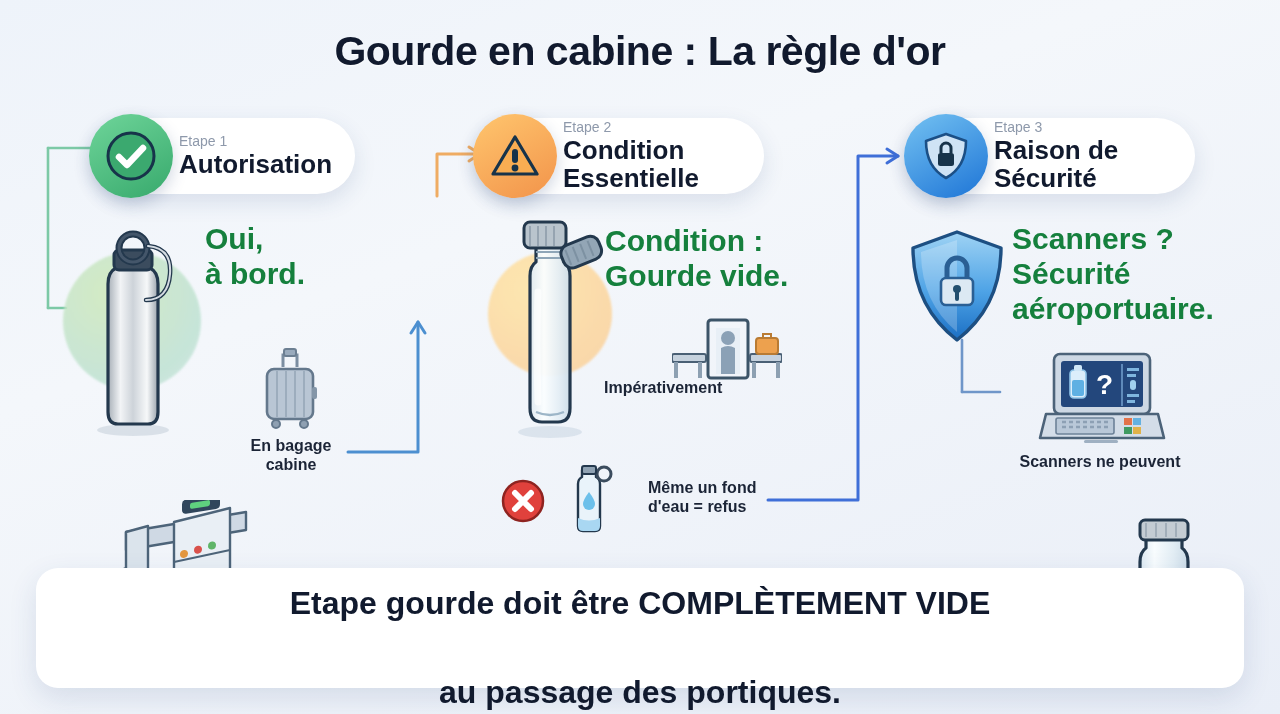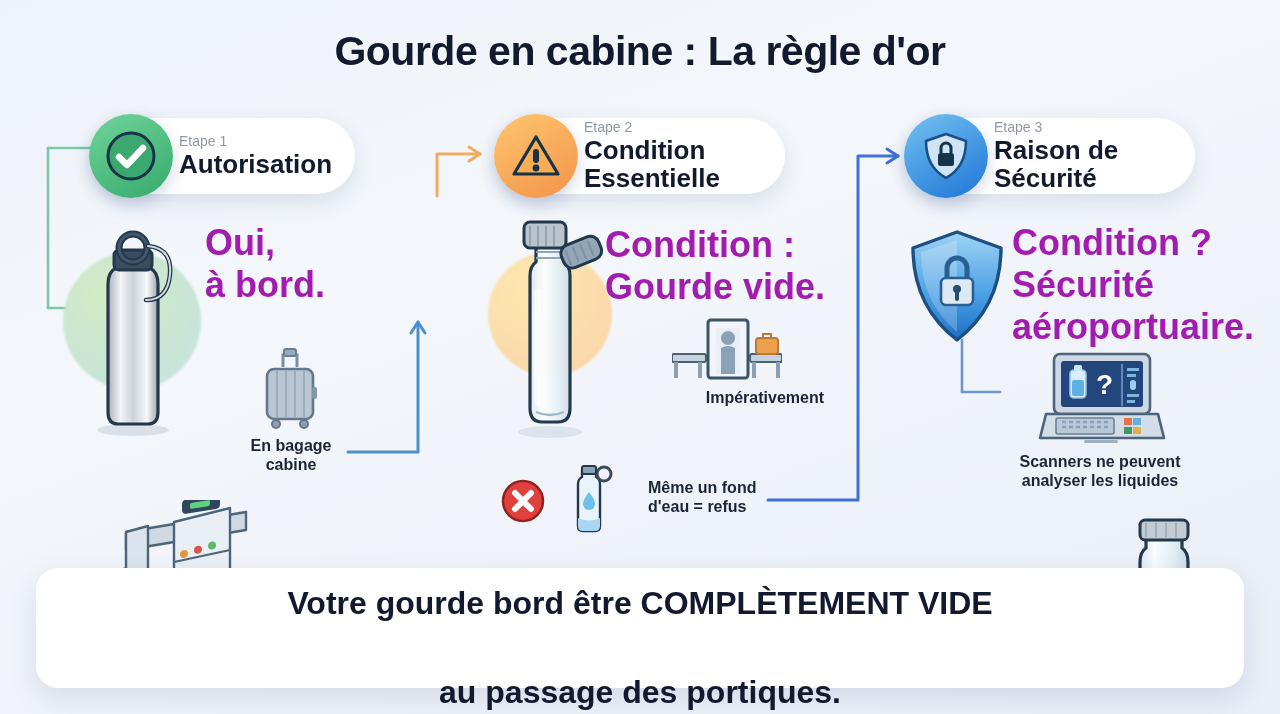--- a/index.html
+++ b/index.html
@@ -31,42 +31,42 @@
   }
   .badge.green{background:linear-gradient(150deg,#6fd59a,#37a96c);}
   .badge.orange{background:linear-gradient(150deg,#ffc66e,#f2934a);}
   .badge.blue{background:linear-gradient(150deg,#74c2f2,#1d74d6);}
   .card-txt{display:flex;flex-direction:column;justify-content:center;line-height:1.08;}
   .step-kicker{font-size:14px;color:#8e99ab;font-weight:normal;margin-bottom:1px;}
   .step-name{font-size:26px;font-weight:bold;color:#111a2e;}
   .step-name span{display:block;}
 
   #card1{left:95px;top:118px;width:260px;}
-  #card2{left:500px;top:118px;width:285px;}
+  #card2{left:479px;top:118px;width:285px;}
   #card3{left:910px;top:118px;width:285px;}
 
   
   .blob{position:absolute;border-radius:50%;filter:blur(1px);}
   #blob1{left:63px;top:252px;width:138px;height:138px;
     background:radial-gradient(circle at 35% 30%,#cfe9ba,#bfe2d3 70%,#cfe6e2);opacity:.85;}
   #blob2{left:488px;top:252px;width:124px;height:124px;
     background:radial-gradient(circle at 35% 30%,#ffe6a8,#fbd6a2 70%,#f7cfa0);opacity:.9;}
 
   
-  .headline{position:absolute;font-size:36px;font-weight:bold;color:#a21caf;line-height:1.16;}
+  .headline{position:absolute;font-size:30px;font-weight:bold;color:#15803d;line-height:1.16;}
   .headline span{display:block;}
   #h1{left:205px;top:222px;}
   #h2{left:605px;top:224px;}
   #h3{left:1012px;top:222px;}
 
   
   .caption{position:absolute;font-size:16px;font-weight:bold;color:#1b2436;line-height:1.2;text-align:center;}
   .caption span{display:block;}
   #cap1{left:206px;top:436px;width:170px;}
-  #cap2{left:604px;top:388px;width:220px;text-align:right;}
+  #cap2{left:604px;top:378px;width:220px;text-align:left;}
   #cap3{left:980px;top:452px;width:240px;}
   #cap4{left:648px;top:478px;width:180px;text-align:left;}
 
   
   .ill{position:absolute;}
   #metal-bottle{left:78px;top:222px;width:110px;height:215px;}
   #suitcase{left:255px;top:345px;width:70px;height:85px;}
   #glass-bottle{left:500px;top:218px;width:104px;height:222px;}
   #gate{left:672px;top:318px;width:110px;height:72px;}
   #nogo{left:500px;top:478px;width:46px;height:46px;}
@@ -287,21 +287,21 @@
     </defs>
     <path d="M52 6 L96 22 q0 58 -44 92 Q8 80 8 22 Z" fill="url(#sg)" stroke="#1d4f82" stroke-width="3.4" stroke-linejoin="round"></path>
     <path d="M52 14 L52 106 Q16 76 16 26 Z" fill="#ffffff" opacity=".22"></path>
     <rect x="36" y="52" width="32" height="27" rx="5" fill="#dce9f3" stroke="#2a5f94" stroke-width="2.6"></rect>
     <path d="M42 52 l0 -10 a10 10 0 0 1 20 0 l0 10" fill="none" stroke="#2a5f94" stroke-width="5"></path>
     <circle cx="52" cy="63" r="4" fill="#23506f"></circle>
     <path d="M52 65 l0 8" stroke="#23506f" stroke-width="4" stroke-linecap="round"></path>
   </svg>
 
   <div class="headline" id="h3">
-    <span>Condition ?</span>
+    <span>Scanners ?</span>
     <span>Sécurité</span>
     <span>aéroportuaire.</span>
   </div>
 
   <svg class="ill" id="laptop" viewBox="0 0 130 96">
     <rect x="18" y="4" width="96" height="60" rx="6" fill="#cdd8e4" stroke="#4c6379" stroke-width="2.6"></rect>
     <rect x="25" y="11" width="82" height="46" rx="3" fill="#23477c"></rect>
     <rect x="34" y="20" width="16" height="28" rx="4" fill="#dceefb" stroke="#8fc3e8" stroke-width="1.6"></rect>
     <rect x="36" y="30" width="12" height="16" rx="2" fill="#5fb0e3"></rect>
     <rect x="38" y="15" width="8" height="6" rx="1.6" fill="#cfe6f7"></rect>
@@ -317,21 +317,20 @@
     <path d="M26 72 l46 0 M26 77 l46 0" stroke="#8da0b4" stroke-width="2.6" stroke-dasharray="4 3"></path>
     <rect x="88" y="68" width="8" height="7" fill="#e2734a"></rect>
     <rect x="97" y="68" width="8" height="7" fill="#63b1e0"></rect>
     <rect x="88" y="77" width="8" height="7" fill="#3f9a62"></rect>
     <rect x="97" y="77" width="8" height="7" fill="#e0b249"></rect>
     <rect x="48" y="90" width="34" height="3" rx="1.5" fill="#9fb0c2"></rect>
   </svg>
 
   <div class="caption" id="cap3">
     <span>Scanners ne peuvent</span>
-    <span>analyser les liquides</span>
   </div>
 
   <svg class="ill" id="scanner" viewBox="0 0 225 160">
     <path d="M0 110 L70 86 L70 104 L0 128 Z" fill="#dfe7ef" stroke="#4d6479" stroke-width="2.4" stroke-linejoin="round"></path>
     <path d="M6 126 L6 142 M34 116 L34 134 M62 106 L62 124" stroke="#6d8298" stroke-width="2.4"></path>
     <path d="M36 76 L56 68 L56 130 L36 138 Z" fill="#e6edf4" stroke="#4d6479" stroke-width="2.4" stroke-linejoin="round"></path>
     <path d="M56 18 L176 -2 L176 16 L56 36 Z" fill="#cfd9e4" stroke="#4d6479" stroke-width="2.4" stroke-linejoin="round" transform="translate(0,14)"></path>
     <path d="M56 32 L56 138 L78 132 L78 26 Z" fill="#dbe4ec" stroke="#4d6479" stroke-width="2.4" stroke-linejoin="round"></path>
     <path d="M104 22 L104 128 L160 112 L160 8 Z" fill="#e9eff5" stroke="#4d6479" stroke-width="2.4" stroke-linejoin="round"></path>
     <rect x="112" y="18" width="38" height="14" rx="4" fill="#30465c" transform="skewY(-9)"></rect>
@@ -359,17 +358,17 @@
     <ellipse cx="56" cy="166" rx="33" ry="5" fill="#c9d7e3" opacity=".5"></ellipse>
     <path d="M32 46 q0 -10 6 -14 l0 -10 l36 0 l0 10 q6 4 6 14 l0 98 q0 14 -13 14 l-22 0 q-13 0 -13 -14 z" fill="url(#bb)" stroke="#23384d" stroke-width="3.2" stroke-linejoin="round"></path>
     <rect x="32" y="4" width="48" height="20" rx="5" fill="#c4ccd3" stroke="#23384d" stroke-width="3"></rect>
     <path d="M38 7 l0 14 M48 7 l0 14 M58 7 l0 14 M68 7 l0 14" stroke="#a2aeb9" stroke-width="2"></path>
     <path d="M42 62 q-3 44 0 84" stroke="#ffffff" stroke-width="8" fill="none" opacity=".7" stroke-linecap="round"></path>
     <path d="M38 146 q18 7 36 0" stroke="#9cb5c8" stroke-width="2.4" fill="none"></path>
   </svg>
 
   <div class="banner"></div>
   <div class="banner-txt">
-    <span>Votre gourde bord être </span><span class="hl">COMPLÈTEMENT VIDE</span>
+    <span>Etape gourde doit être </span><span class="hl">COMPLÈTEMENT VIDE</span>
     <span class="banner-line2">au passage des portiques.</span>
   </div>
 
 </div>
 
 </body></html>

